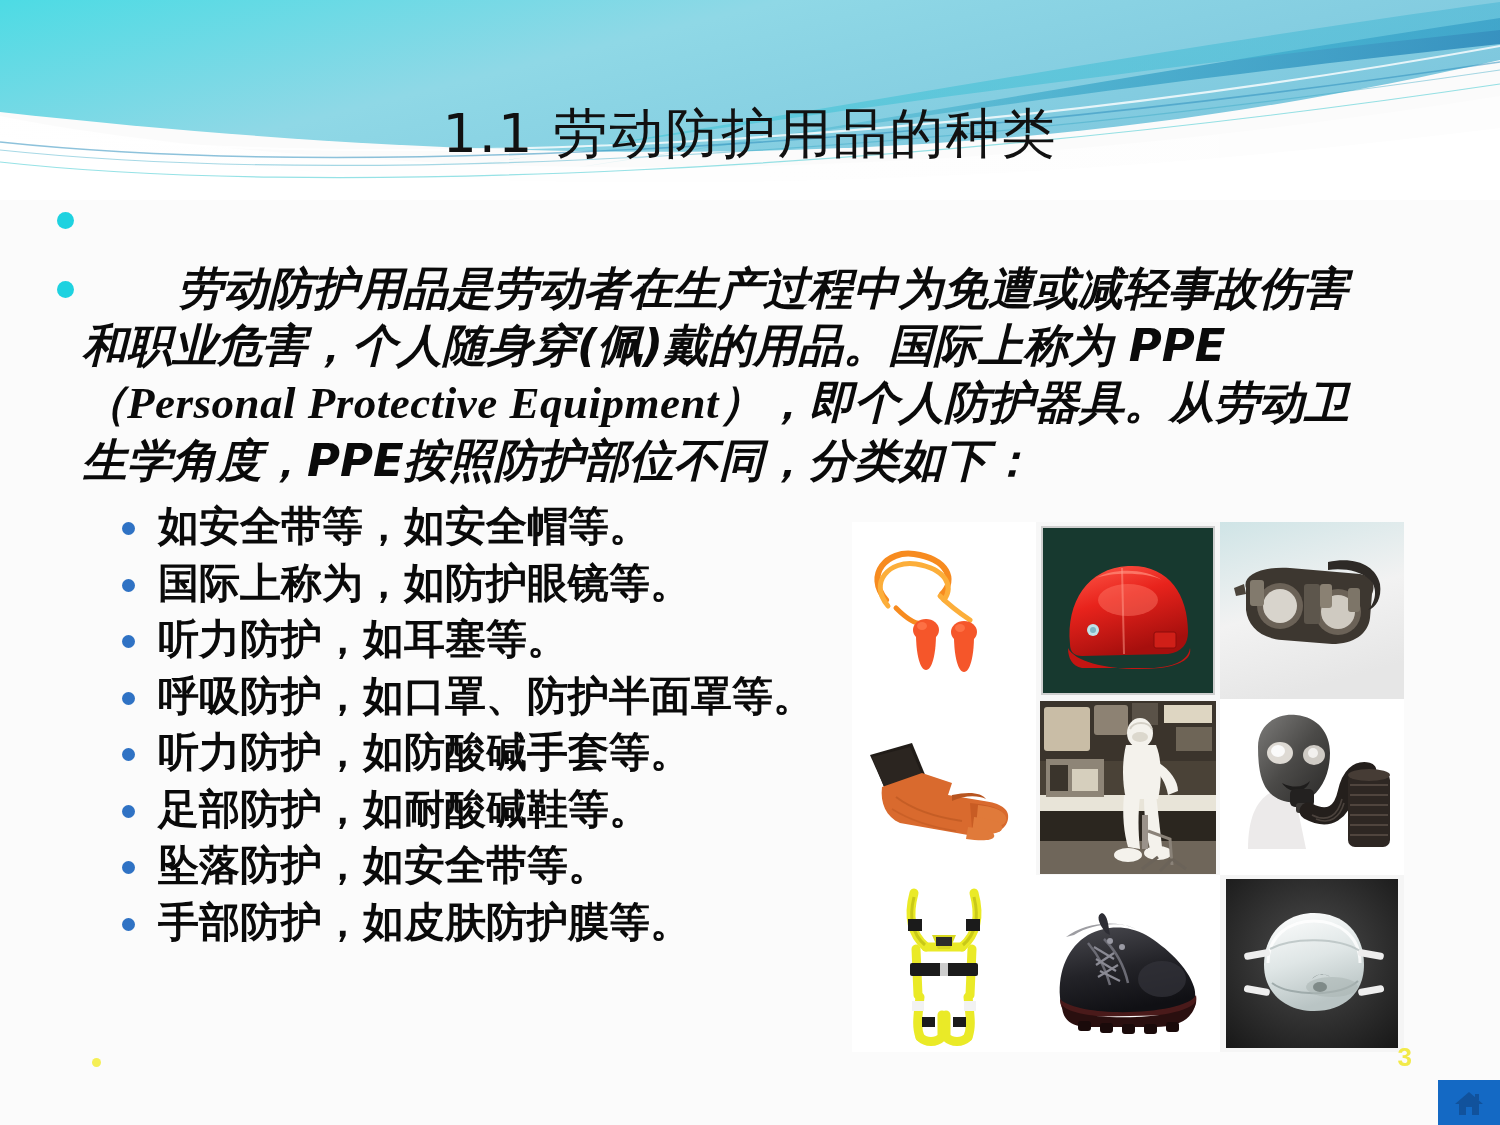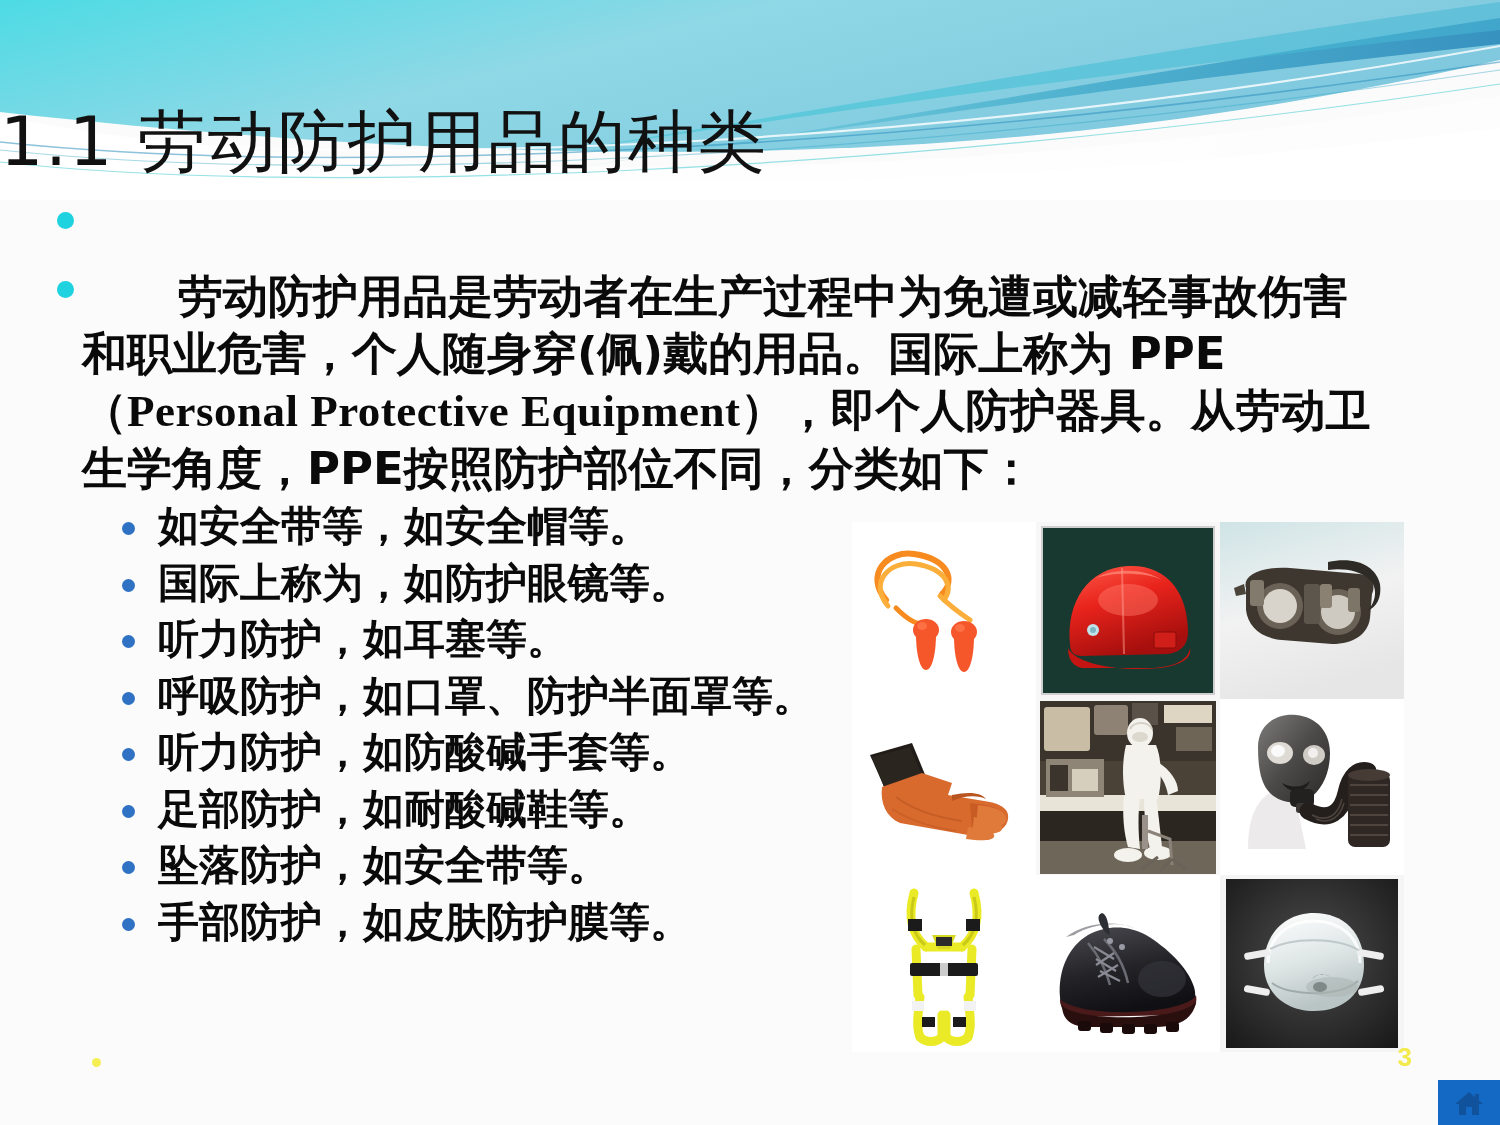--- a/index.html
+++ b/index.html
@@ -14,47 +14,49 @@
   
   .header-band{
     position:absolute; left:0; top:0; width:1500px; height:200px;
     overflow:hidden;
   }
   .header-band svg{ display:block; width:1500px; height:200px; }
 
   
   .slide-title{
     position:absolute; left:0; top:106px; width:1500px;
-    font-size:68px; line-height:1.05;
+    text-align:center;
+    font-size:54px; line-height:1.05;
     font-weight:400; color:#111;
     letter-spacing:2px;
     font-family:"DejaVu Sans","Liberation Sans",sans-serif;
     white-space:nowrap;
   }
 
   
   .cyan-dot{
     position:absolute;
     width:17px; height:17px; border-radius:50%;
     background:#1ed2e0;
   }
   #dot-a{ left:57px; top:212px; }
   #dot-b{ left:57px; top:281px; }
 
   
   .intro{
     position:absolute;
-    left:82px; top:268px; width:1310px;
+    left:82px; top:260px; width:1310px;
     font-size:45px;
     line-height:57px;
     font-weight:bold;
     color:#0a0a0a;
     text-indent:96px;
     font-family:"DejaVu Sans","Liberation Sans",sans-serif;
     letter-spacing:0px;
+    font-style:italic;
   }
   .intro .ser{
     font-family:"Liberation Serif","DejaVu Serif",serif;
     font-weight:bold;
     letter-spacing:0.5px;
   }
 
   
   .sublist{
     position:absolute;

